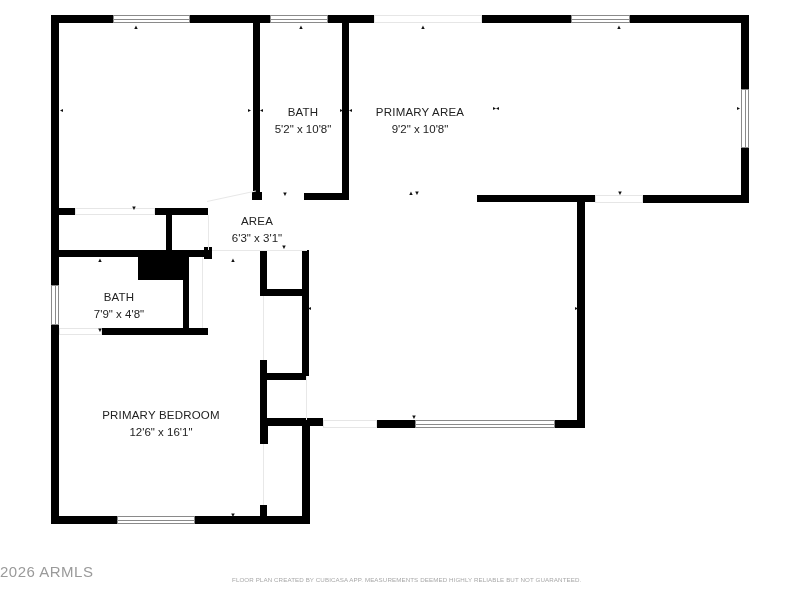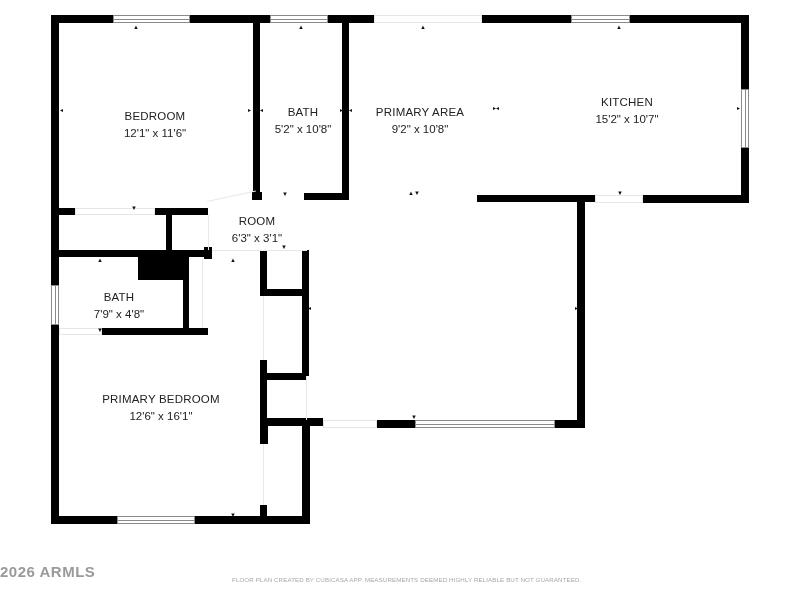--- a/index.html
+++ b/index.html
@@ -8,21 +8,21 @@
   .w { position:absolute; background:#000; }
   .win { position:absolute; background:#fff; border:1px solid #8a8a8a; box-sizing:border-box; }
   .win::after { content:""; position:absolute; left:0; right:0; top:50%; border-top:1px solid #8a8a8a; }
   .winv::after { left:50%; top:0; bottom:0; right:auto; border-top:none; border-left:1px solid #8a8a8a; }
   .opening { position:absolute; background:#fff; border:1px solid #e6e6e6; box-sizing:border-box; }
   .thin { position:absolute; background:#e8e8e8; }
   .room { position:absolute; text-align:center; color:#222; font-size:11.5px; line-height:17px; transform:translate(-50%, -50%); white-space:nowrap; }
   .room .name { display:block; letter-spacing:0.2px; }
   .room .dim { display:block; }
   .tick { position:absolute; font-size:6px; color:#111; line-height:6px; }
-  .footer-left { position:absolute; left:0; top:563px; font-size:15px; color:#9a9a9a; letter-spacing:0.5px; font-weight:700; }
+  .footer-left { position:absolute; left:0; top:563px; font-size:15px; color:#9a9a9a; letter-spacing:0.5px; font-weight:400; }
   .footer-center { position:absolute; left:232px; top:576px; font-size:6.2px; color:#a8a8a8; letter-spacing:0.1px; }
 </style>
 </head>
 <body>
 
 <div class="plan">
 
   <div class="w" style="left:51px;top:15px;width:62px;height:8px;"></div>
   <div class="win" style="left:113px;top:15px;width:77px;height:8px;"></div>
   <div class="w" style="left:190px;top:15px;width:80px;height:8px;"></div>
@@ -114,44 +114,36 @@
   <span class="tick" style="left:282px;top:191px;">▼</span>
   <span class="tick" style="left:281px;top:244px;">▼</span>
   <span class="tick" style="left:97px;top:257px;">▲</span>
   <span class="tick" style="left:230px;top:257px;">▲</span>
   <span class="tick" style="left:97px;top:327px;">▼</span>
   <span class="tick" style="left:411px;top:414px;">▼</span>
   <span class="tick" style="left:230px;top:512px;">▼</span>
   <span class="tick" style="left:575px;top:305px;">▸</span>
   <span class="tick" style="left:308px;top:305px;">◂</span>
 
-  <div class="room" style="left:155px;top:125px;">
-    <span class="name">BEDROOM</span>
-    <span class="dim">12'1" x 11'6"</span>
-  </div>
   <div class="room" style="left:303px;top:121px;">
     <span class="name">BATH</span>
     <span class="dim">5'2" x 10'8"</span>
   </div>
   <div class="room" style="left:420px;top:121px;">
     <span class="name">PRIMARY AREA</span>
     <span class="dim">9'2" x 10'8"</span>
   </div>
-  <div class="room" style="left:627px;top:111px;">
-    <span class="name">KITCHEN</span>
-    <span class="dim">15'2" x 10'7"</span>
-  </div>
   <div class="room" style="left:257px;top:230px;">
-    <span class="name">ROOM</span>
+    <span class="name">AREA</span>
     <span class="dim">6'3" x 3'1"</span>
   </div>
   <div class="room" style="left:119px;top:306px;">
     <span class="name">BATH</span>
     <span class="dim">7'9" x 4'8"</span>
   </div>
-  <div class="room" style="left:161px;top:408px;text-align:center;">
+  <div class="room" style="left:161px;top:424px;text-align:center;">
     <span class="name">PRIMARY BEDROOM</span>
     <span class="dim">12'6" x 16'1"</span>
   </div>
 </div>
 
 <div class="footer-left">2026 ARMLS</div>
 <div class="footer-center">FLOOR PLAN CREATED BY CUBICASA APP. MEASUREMENTS DEEMED HIGHLY RELIABLE BUT NOT GUARANTEED.</div>
 
 </body></html>

